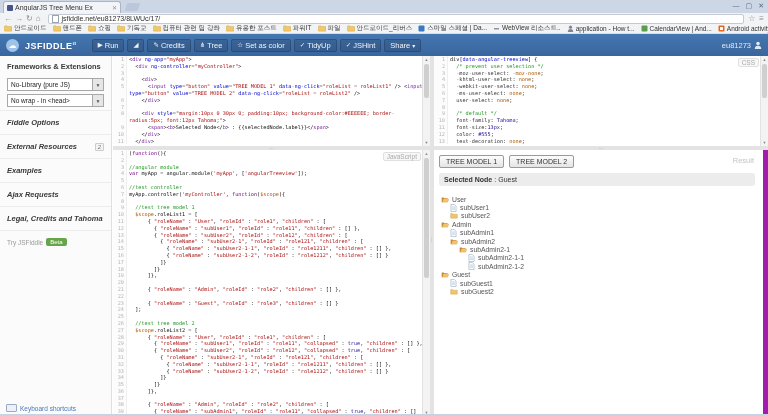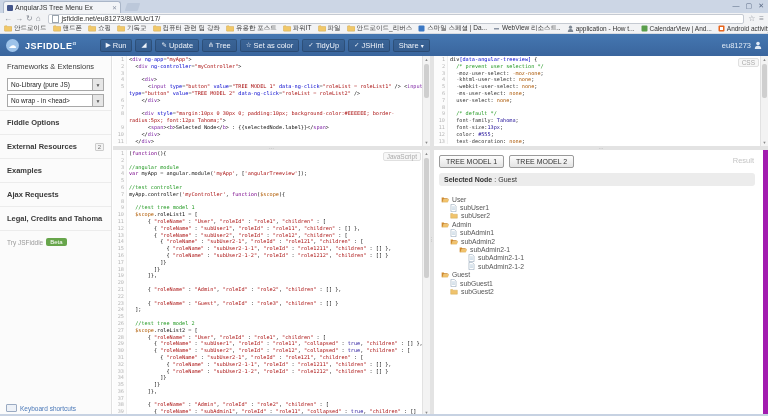--- a/index.html
+++ b/index.html
@@ -33,34 +33,34 @@
   .bm-ic{display:flex;align-items:center;}
 
   
   .navbar{position:absolute;left:0;top:34px;right:0;height:22px;
           background:linear-gradient(#4577b1,#3a659d);display:flex;align-items:center;
           padding:0 6px;gap:3px;box-sizing:border-box;}
   .logo-circle{width:13px;height:13px;border-radius:50%;background:#9dc3ea;color:#fff;
                font-size:8px;display:flex;align-items:center;justify-content:center;flex:0 0 auto;}
   .logo-text{color:#fff;font-size:9px;font-weight:bold;letter-spacing:.5px;margin-left:3px;}
   .logo-sup{color:#cfe0f2;font-size:6px;vertical-align:super;}
-  .nav-buttons{display:flex;gap:3px;margin-left:20px;justify-content:space-between;}
+  .nav-buttons{display:flex;gap:3px;margin-left:12px;justify-content:space-between;}
   .nav-btn{display:flex;align-items:center;gap:2px;background:rgba(0,0,0,.12);
            border:1px solid rgba(0,0,0,.18);border-radius:2px;color:#eef3fa;font-size:7.5px;
            padding:0 5px;height:13px;box-sizing:border-box;}
   .nb-ic{font-size:6.5px;}
   .nb-caret{font-size:6px;}
   .nav-user{margin-left:auto;color:#dfe9f5;font-size:7.5px;display:flex;gap:3px;align-items:center;}
 
   
   .sidebar{position:absolute;left:0;top:56px;width:112px;bottom:0;background:#fbfbfb;
            border-right:1px solid #e0e0e0;box-sizing:border-box;}
-  .side-h{font-size:7.5px;font-weight:normal;color:#3a3a3a;padding:6px 7px 4px;}
+  .side-h{font-size:7.5px;font-weight:bold;color:#3a3a3a;padding:6px 7px 4px;}
   .side-row{font-size:7.5px;font-weight:bold;color:#3a3a3a;padding:7px 7px;
-            border-top:1px solid #ececec;display:flex;justify-content:space-between;align-items:center;}
+            border-top:1px solid #ececec;display:flex;justify-content:space-between;align-items:center;font-style:italic;}
   .select{margin:3px 7px;height:11px;border:1px solid #a8a8a8;background:#fff;display:flex;
           align-items:center;font-size:6.5px;color:#222;position:relative;
           padding:0 13px 0 3px;white-space:nowrap;overflow:hidden;}
   .select-arrow{position:absolute;right:0;top:0;bottom:0;width:10px;background:#e6e6e6;
                 border-left:1px solid #a8a8a8;display:flex;align-items:center;justify-content:center;
                 font-size:5px;color:#555;}
   .badge-2{font-size:6px;color:#777;border:1px solid #ccc;background:#f3f3f3;padding:0 2px;
            border-radius:1px;font-weight:normal;}
   .tip-row{padding:7px 7px;display:flex;gap:3px;align-items:center;border-top:1px solid #ececec;}
   .tip-label{font-size:6.5px;color:#999;}
@@ -270,21 +270,21 @@
     <span class="nav-buttons" id="nav-buttons">
         <div class="nav-btn">
           <span class="nb-ic">▶</span>
           <span>Run</span>
         </div>
         <div class="nav-btn">
           <span class="nb-ic">◢</span>
         </div>
         <div class="nav-btn">
           <span class="nb-ic">✎</span>
-          <span>Update</span>
+          <span>Credits</span>
         </div>
         <div class="nav-btn">
           <span class="nb-ic">⋔</span>
           <span>Tree</span>
         </div>
         <div class="nav-btn">
           <span class="nb-ic">☆</span>
           <span>Set as color</span>
         </div>
         <div class="nav-btn">

